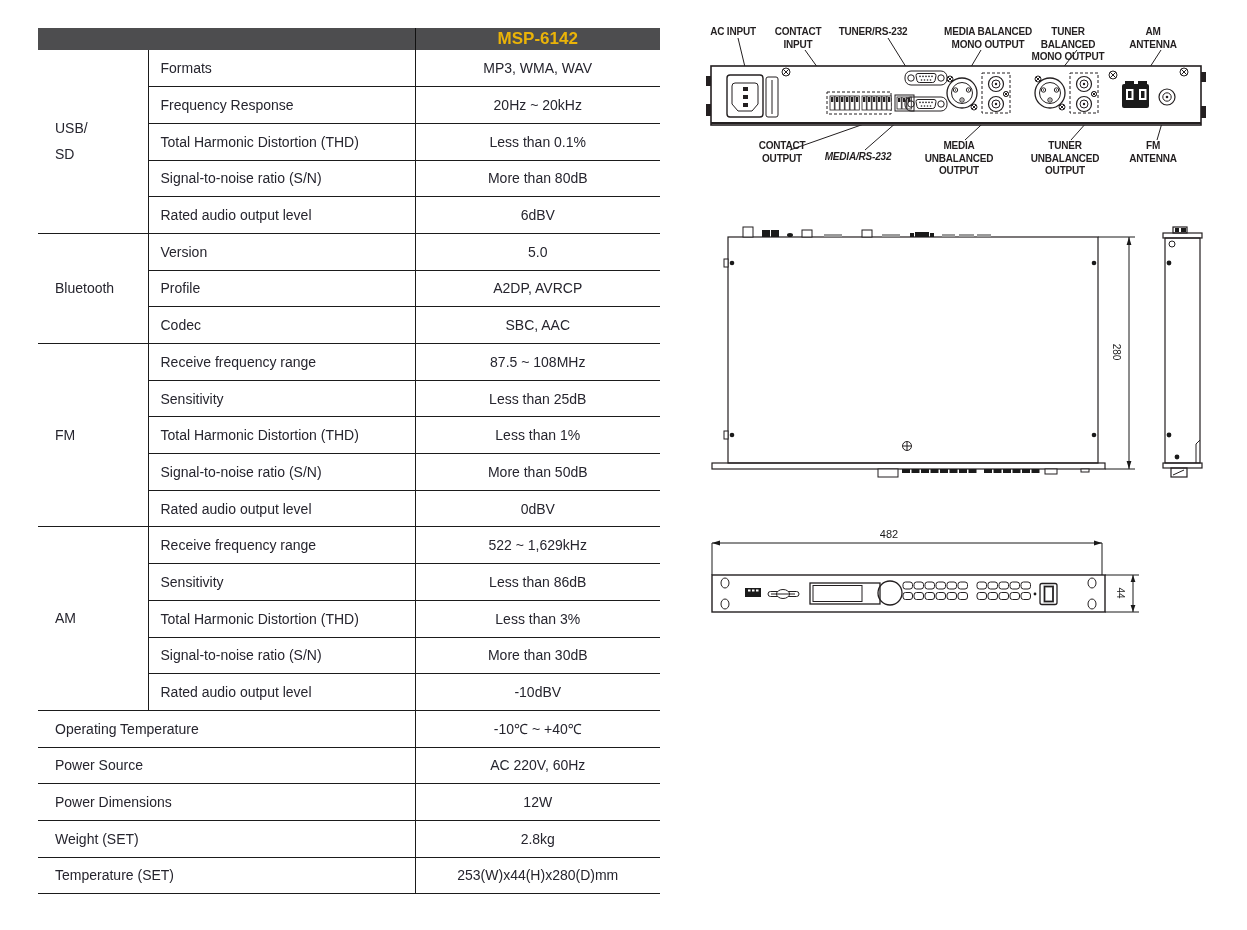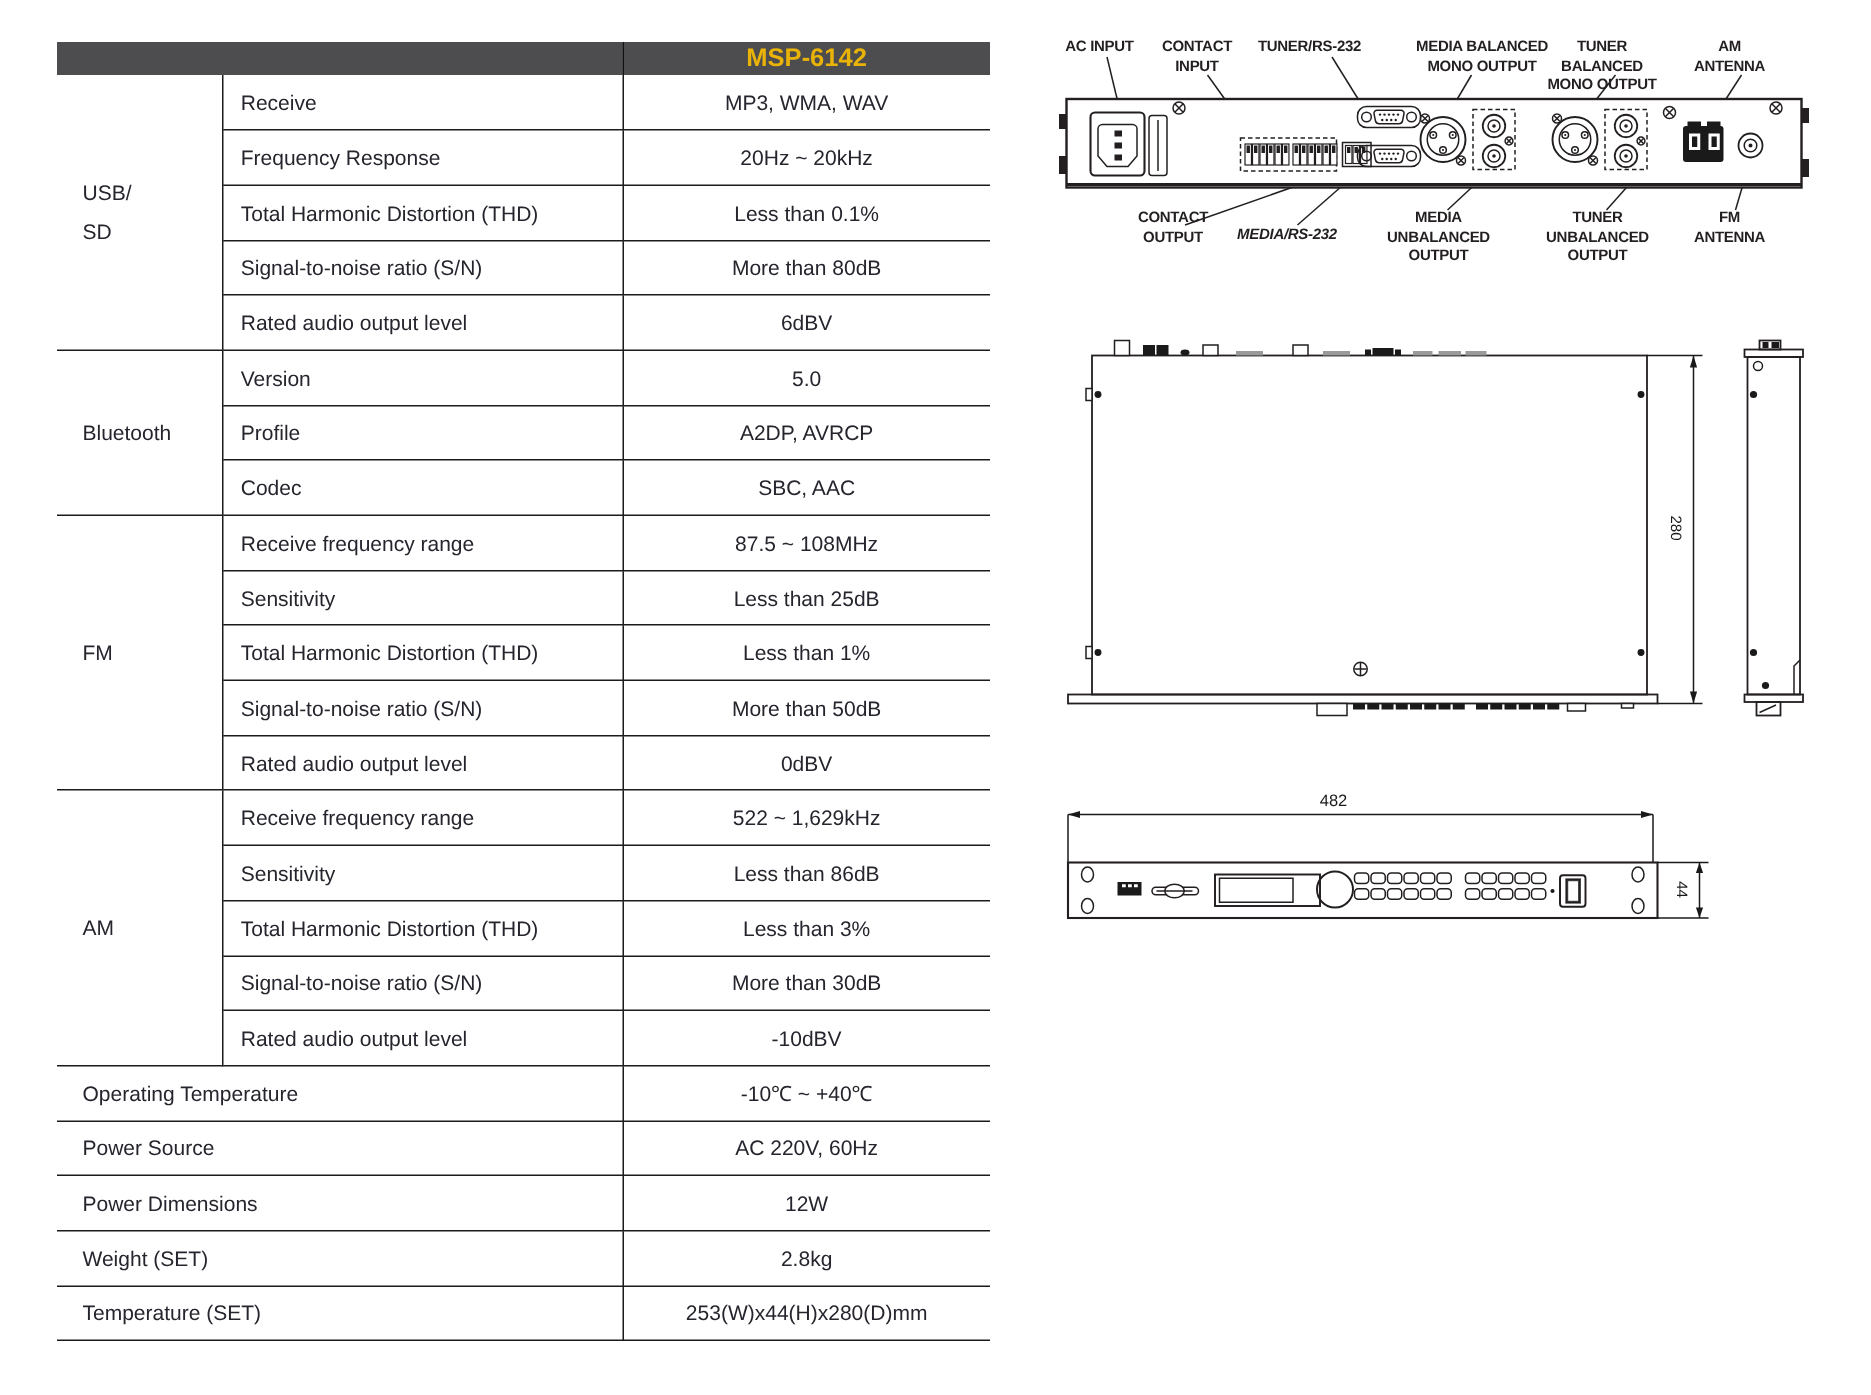--- a/index.html
+++ b/index.html
@@ -36,21 +36,21 @@
     </colgroup>
   <tbody>
       <tr class="hdr">
     <th class="h-left" colspan="2"></th>
     <th>MSP-6142</th>
   </tr>
 
   <tr>
     <td class="grp" rowspan="5">USB/
 SD</td>
-    <td class="lbl">Receive</td>
+    <td class="lbl">Formats</td>
     <td class="val">MP3, WMA, WAV</td>
   </tr>
   <tr>
     <td class="lbl">Frequency Response</td>
     <td class="val">20Hz ~ 20kHz</td>
   </tr>
   <tr>
     <td class="lbl">Total Harmonic Distortion (THD)</td>
     <td class="val">Less than 0.1%</td>
   </tr>

